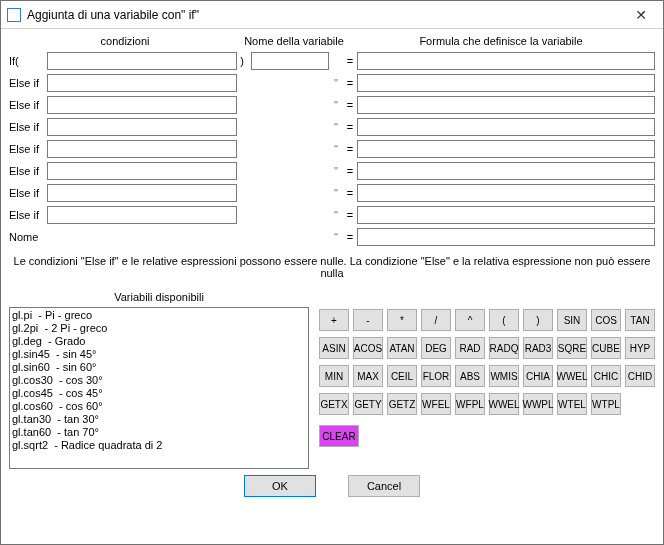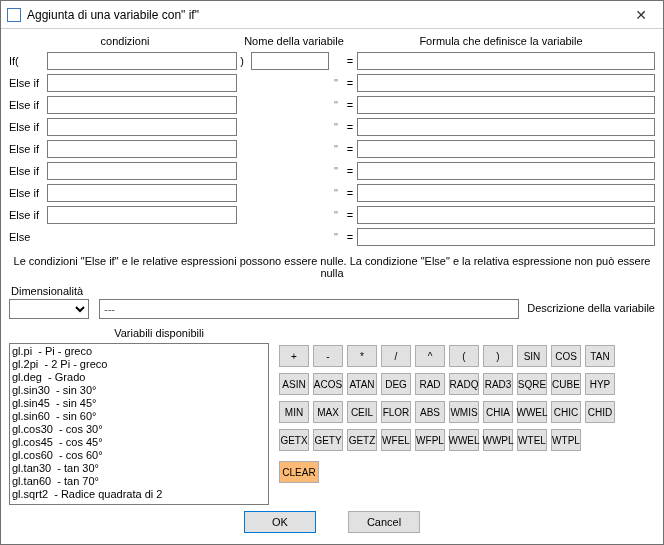--- a/index.html
+++ b/index.html
@@ -53,34 +53,34 @@
   select.dim {
     width: 80px; height:20px; border:1px solid #7a7a7a; background:#fff; font:inherit;
   }
   .desc { flex:1; height:20px; border:1px solid #7a7a7a; background:#fff; padding:2px 4px; color:#555; display:flex; align-items:center; }
   .desclab { white-space:nowrap; margin-bottom:2px; }
 
   .secheader { text-align:center; margin:8px 0 4px 0; width:300px; }
 
   .lower { display:flex; gap:10px; }
   .listbox {
-    width: 260px; height: 162px; border:1px solid #7a7a7a; background:#fff;
+    width: 300px; height: 162px; border:1px solid #7a7a7a; background:#fff;
     overflow-y: scroll; padding:1px 2px; line-height:13px; font-size:11px;
   }
   .listbox div { white-space:pre; }
   .keypad { flex:1; display:flex; flex-direction:column; gap:6px; padding-top:2px; }
   .krow { display:flex; gap:4px; }
   .kbtn {
     width: 30px; height: 22px;
     border:1px solid #adadad; background:#e1e1e1;
     display:flex; align-items:center; justify-content:center;
     font-size:10px; cursor:default;
   }
   .clearbtn {
-    width: 40px; height: 22px; border:1px solid #adadad; background:#fdba74;
+    width: 40px; height: 22px; border:1px solid #adadad; background:#d946ef;
     display:flex; align-items:center; justify-content:center; font-size:10px;
     margin-top: 4px;
   }
 
   .dlgbtns { display:flex; justify-content:center; gap:32px; margin-top:6px; }
   .dbtn {
     min-width: 72px; height:22px; border:1px solid #adadad; background:#e1e1e1;
     display:flex; align-items:center; justify-content:center; font-size:11px;
   }
   .dbtn.primary { border:1px solid #0078d7; }
@@ -181,50 +181,39 @@
       <div class="lab">Else if</div>
       <input class="cond" style="">
       <div class="paren"></div>
         <div style="width:82px"></div>
       <div class="quote">"</div>
       <div class="eq">=</div>
       <input class="formula" style="">
     </div>
 
     <div class="rowline">
-      <div class="lab">Else</div>
+      <div class="lab">Nome</div>
       <div style="width:190px"></div>
       <div class="paren"></div>
         <div style="width:82px"></div>
       <div class="quote">"</div>
       <div class="eq">=</div>
       <input class="formula" style="">
     </div>
 
     <div class="note">Le condizioni "Else if" e le relative espressioni possono essere nulle. La condizione "Else" e la relativa espressione non può essere nulla</div>
 
-    <div class="dimrow">
-      <div class="dimgroup">
-        <div class="dimlabel">Dimensionalità</div>
-        <select class="dim"></select>
-      </div>
-      <div style="flex:1; display:flex; align-items:center; gap:8px;">
-        <div class="desc">---</div>
-        <div class="desclab">Descrizione della variabile</div>
-      </div>
-    </div>
 
     <div class="secheader">Variabili disponibili</div>
 
     <div class="lower">
       <div class="listbox" id="varlist">
           <div>gl.pi  - Pi - greco</div>
           <div>gl.2pi  - 2 Pi - greco</div>
           <div>gl.deg  - Grado</div>
-          <div>gl.sin30  - sin 30°</div>
           <div>gl.sin45  - sin 45°</div>
           <div>gl.sin60  - sin 60°</div>
           <div>gl.cos30  - cos 30°</div>
           <div>gl.cos45  - cos 45°</div>
           <div>gl.cos60  - cos 60°</div>
           <div>gl.tan30  - tan 30°</div>
           <div>gl.tan60  - tan 70°</div>
           <div>gl.sqrt2  - Radice quadrata di 2</div>
         </div>
 

